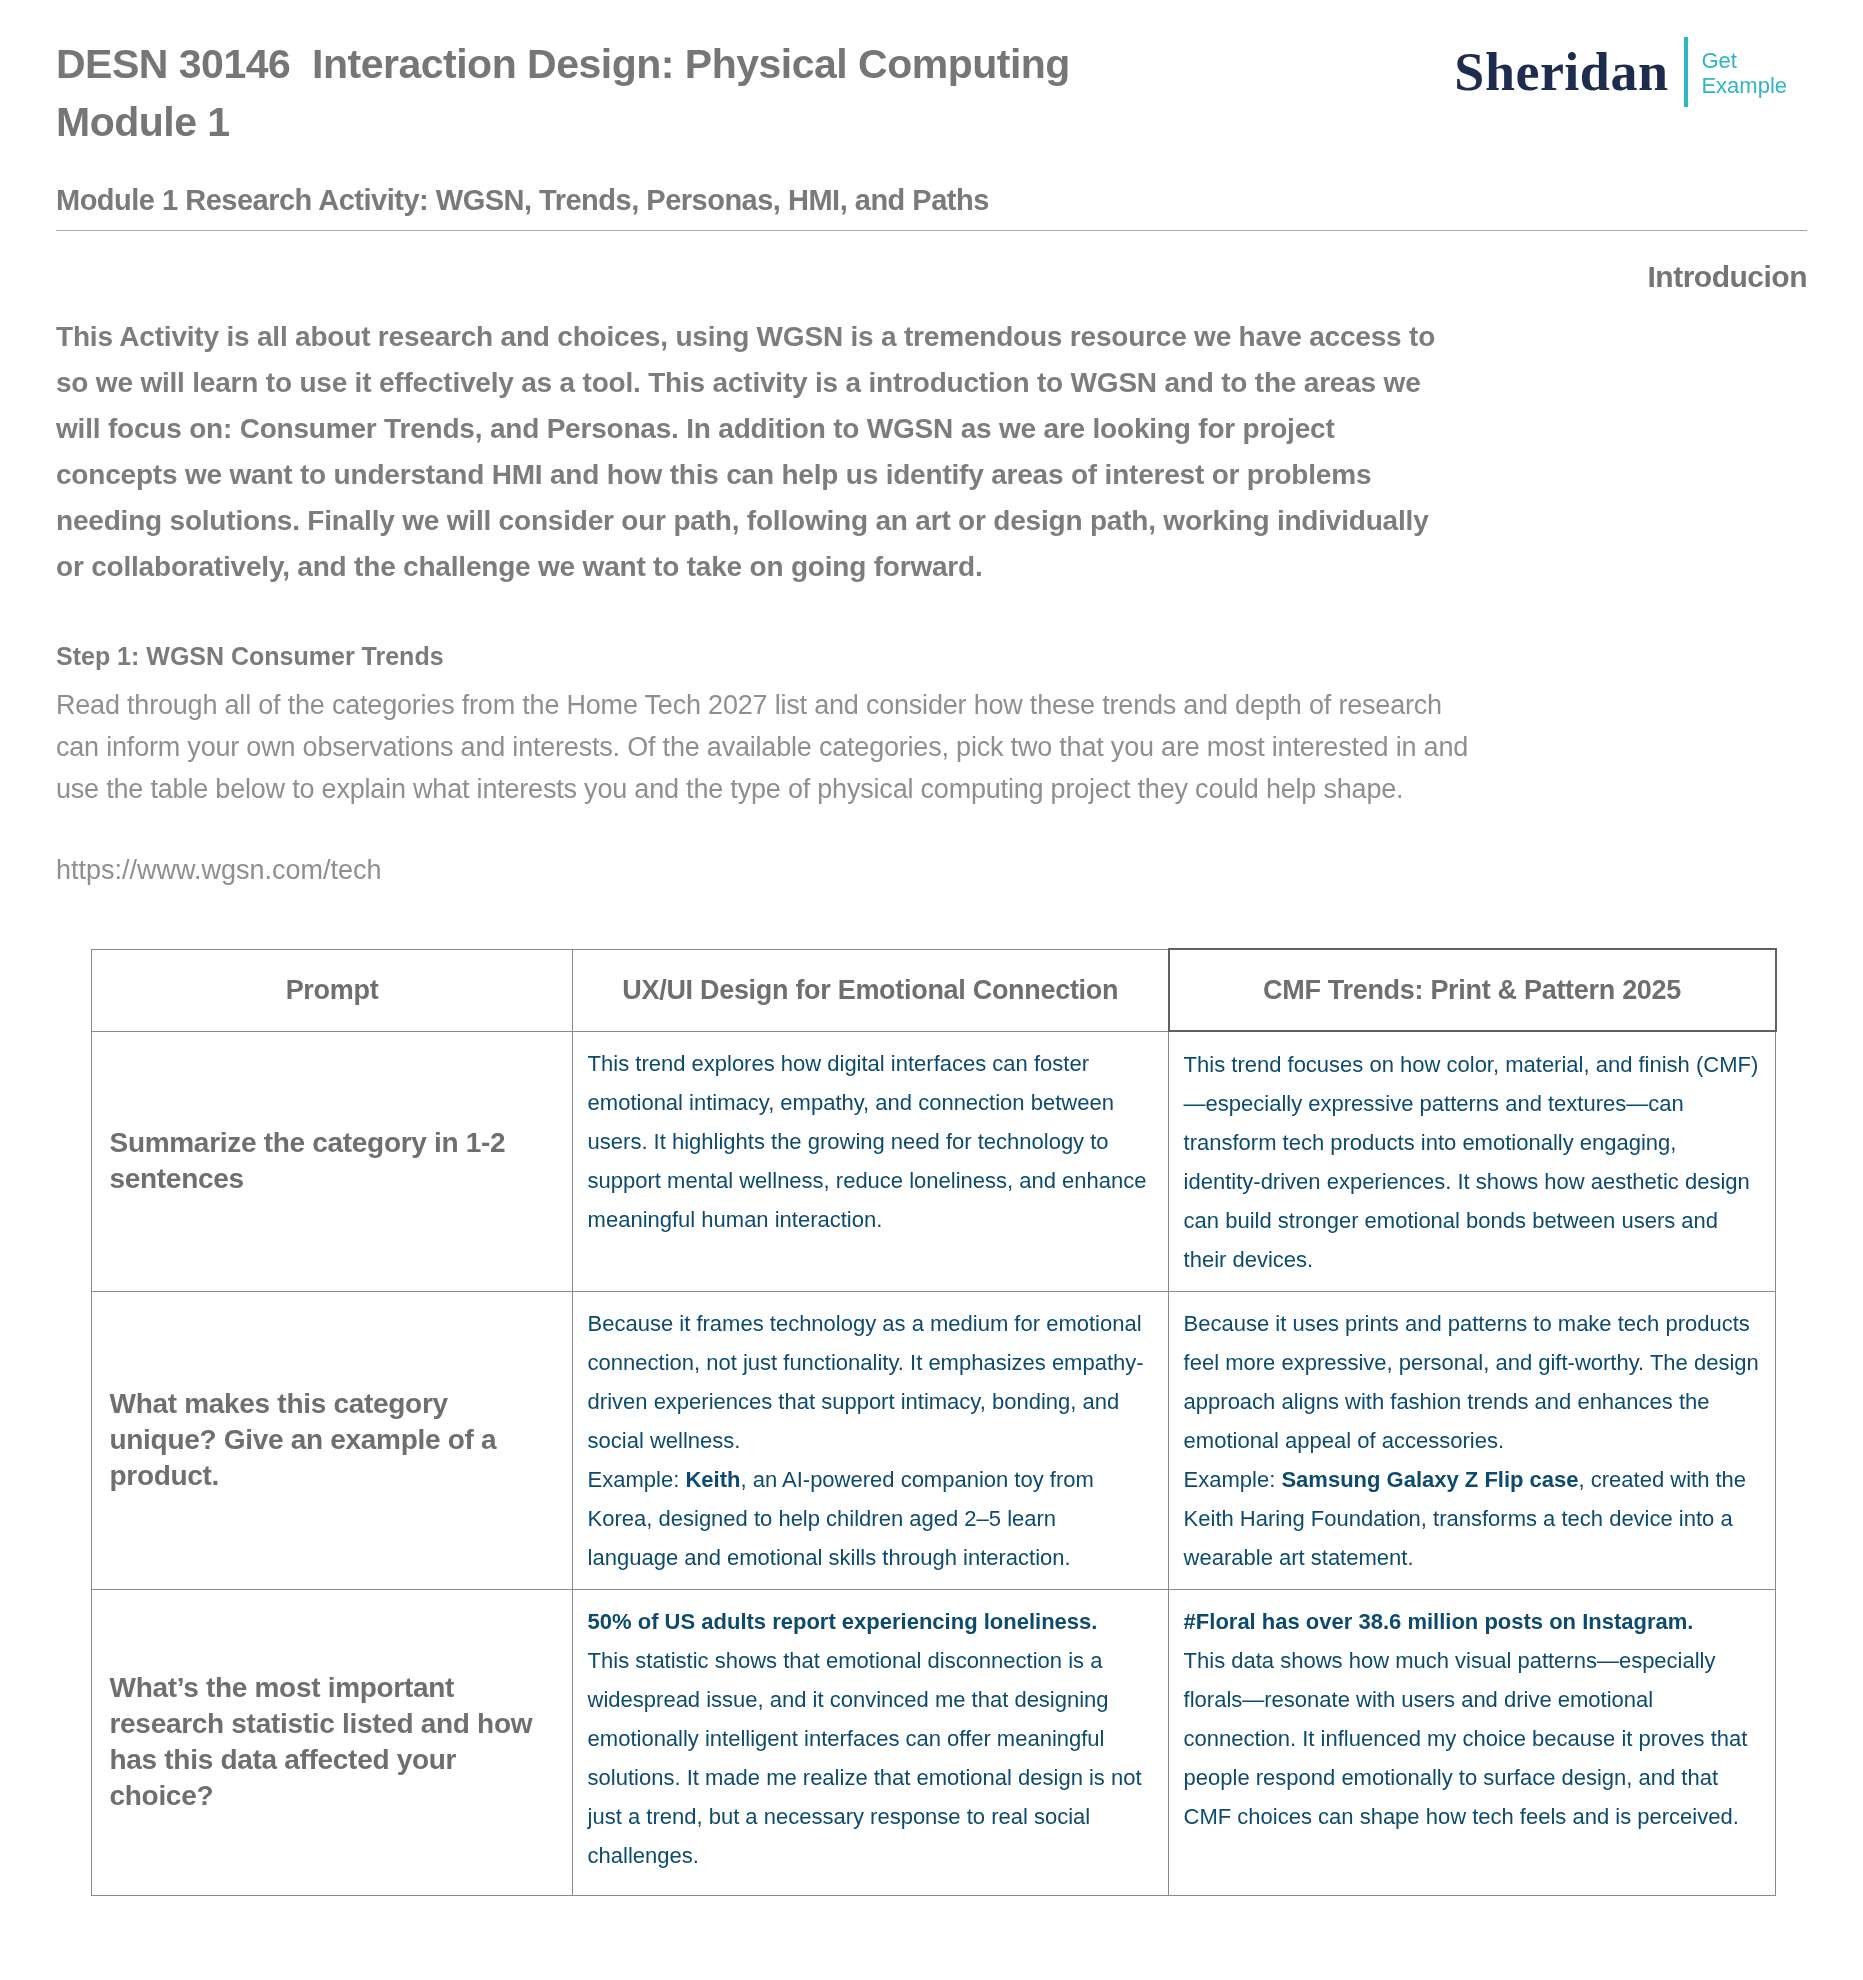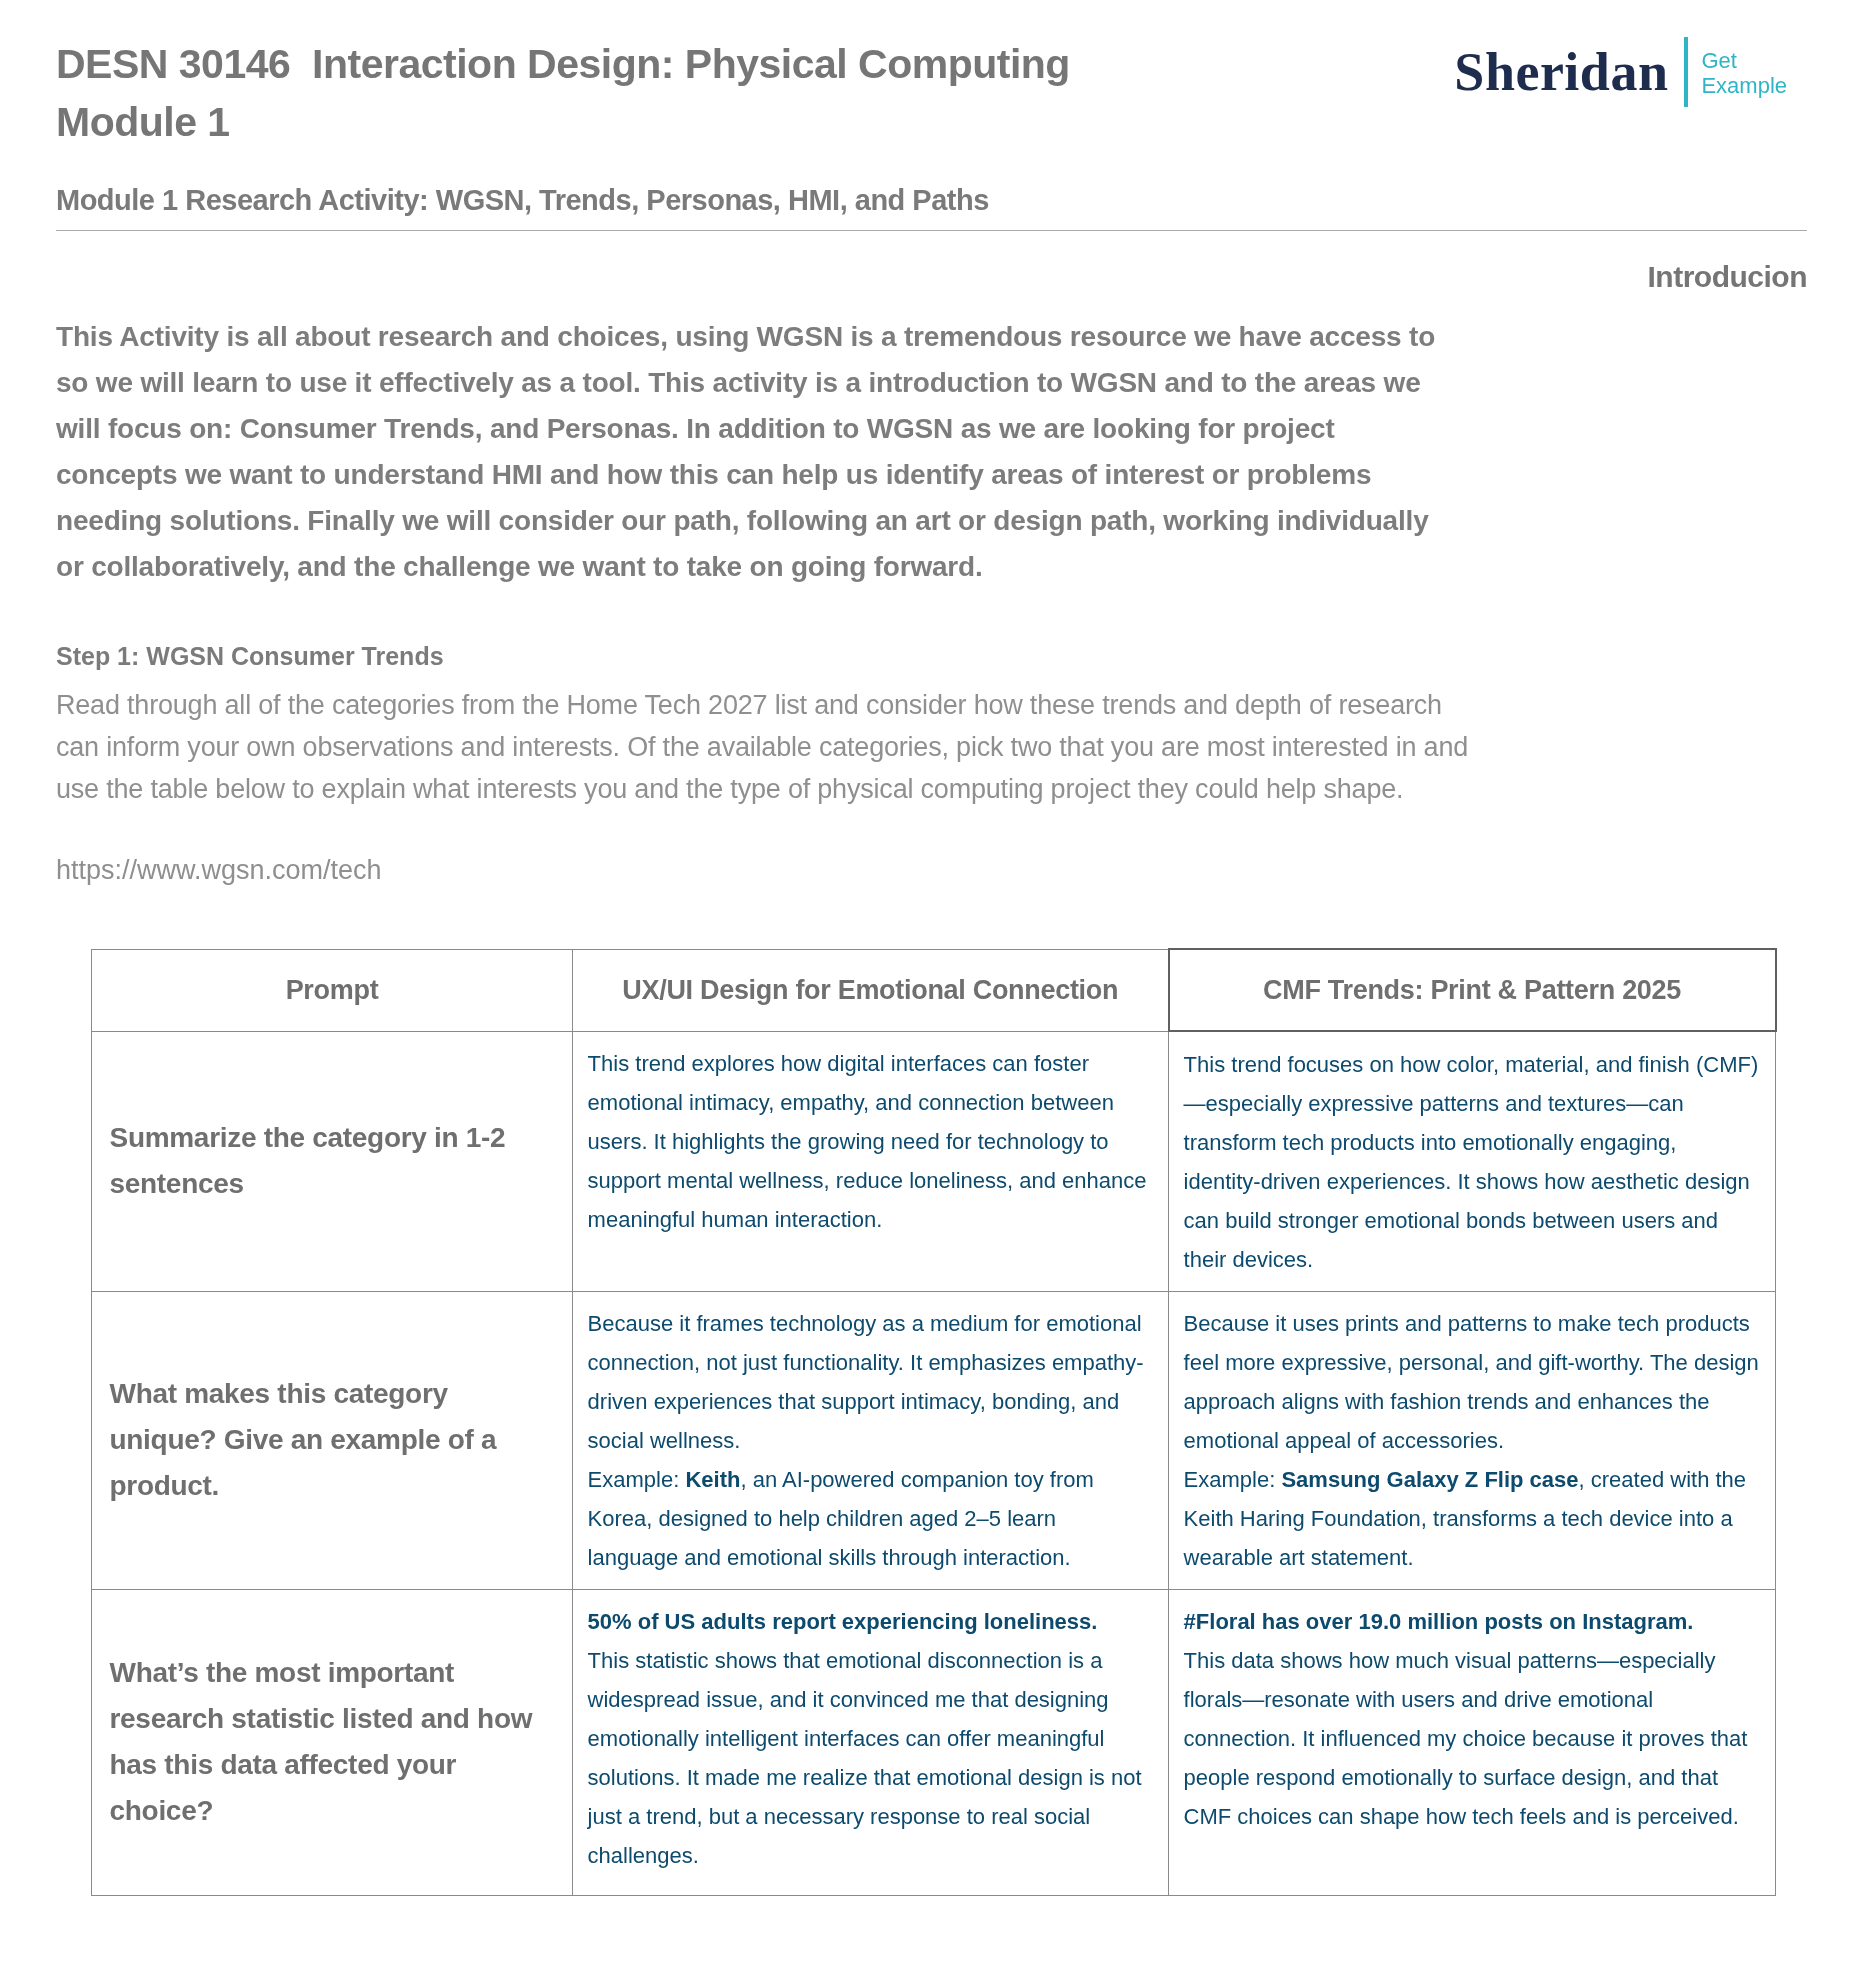--- a/index.html
+++ b/index.html
@@ -54,21 +54,21 @@
     border-collapse:collapse; table-layout:fixed;
     width:1685px; margin:62px 0 0 35px;
   }
   .trends th, .trends td { border:1.9px solid #8a8a8a; }
   .trends th {
     height:82px; font-size:27px; font-weight:bold; color:#6f6f6f;
     text-align:center; vertical-align:middle; letter-spacing:-0.3px; padding:0 5.8px;
   }
   .trends th.cmf-head { border:2.9px solid #606060; }
   .trends td.prompt-cell {
-    font-size:28px; line-height:46px; font-weight:bold; color:#6f6f6f;
+    font-size:28px; line-height:36px; font-weight:bold; color:#6f6f6f;
     vertical-align:middle; padding:9.7px 29px 9.7px 17.5px; letter-spacing:-0.3px;
   }
   .trends td.answer-cell {
     font-size:22px; line-height:39px; color:#0c4a6e;
     vertical-align:top; padding:12.6px 15.5px 11.6px 14.6px;
     white-space:pre-line;
     margin-left:12px;
   }
   .row-1 td { height:235px; }
   .row-2 td { height:272px; }
@@ -124,20 +124,20 @@
         <td class="prompt-cell">What makes this category unique? Give an example of a product.</td>
         <td class="answer-cell"><span>Because it frames technology as a medium for emotional connection, not just functionality. It emphasizes empathy-driven experiences that support intimacy, bonding, and social wellness.
 Example: </span><span style="font-weight: bold;">Keith</span><span>, an AI-powered companion toy from Korea, designed to help children aged 2–5 learn language and emotional skills through interaction.</span></td>
         <td class="answer-cell"><span>Because it uses prints and patterns to make tech products feel more expressive, personal, and gift-worthy. The design approach aligns with fashion trends and enhances the emotional appeal of accessories.
 Example: </span><span style="font-weight: bold;">Samsung Galaxy Z Flip case</span><span>, created with the Keith Haring Foundation, transforms a tech device into a wearable art statement.</span></td>
       </tr>
       <tr class="row-3">
         <td class="prompt-cell">What’s the most important research statistic listed and how has this data affected your choice?</td>
         <td class="answer-cell"><span style="font-weight: bold;">50% of US adults report experiencing loneliness.</span><span>
 This statistic shows that emotional disconnection is a widespread issue, and it convinced me that designing emotionally intelligent interfaces can offer meaningful solutions. It made me realize that emotional design is not just a trend, but a necessary response to real social challenges.</span></td>
-        <td class="answer-cell"><span style="font-weight: bold;">#Floral has over 19.0 million posts on Instagram.</span><span>
+        <td class="answer-cell"><span style="font-weight: bold;">#Floral has over 38.6 million posts on Instagram.</span><span>
 This data shows how much visual patterns—especially florals—resonate with users and drive emotional connection. It influenced my choice because it proves that people respond emotionally to surface design, and that CMF choices can shape how tech feels and is perceived.</span></td>
       </tr>
     </tbody>
   </table>
 
 </div>
 
 
 </body></html>

